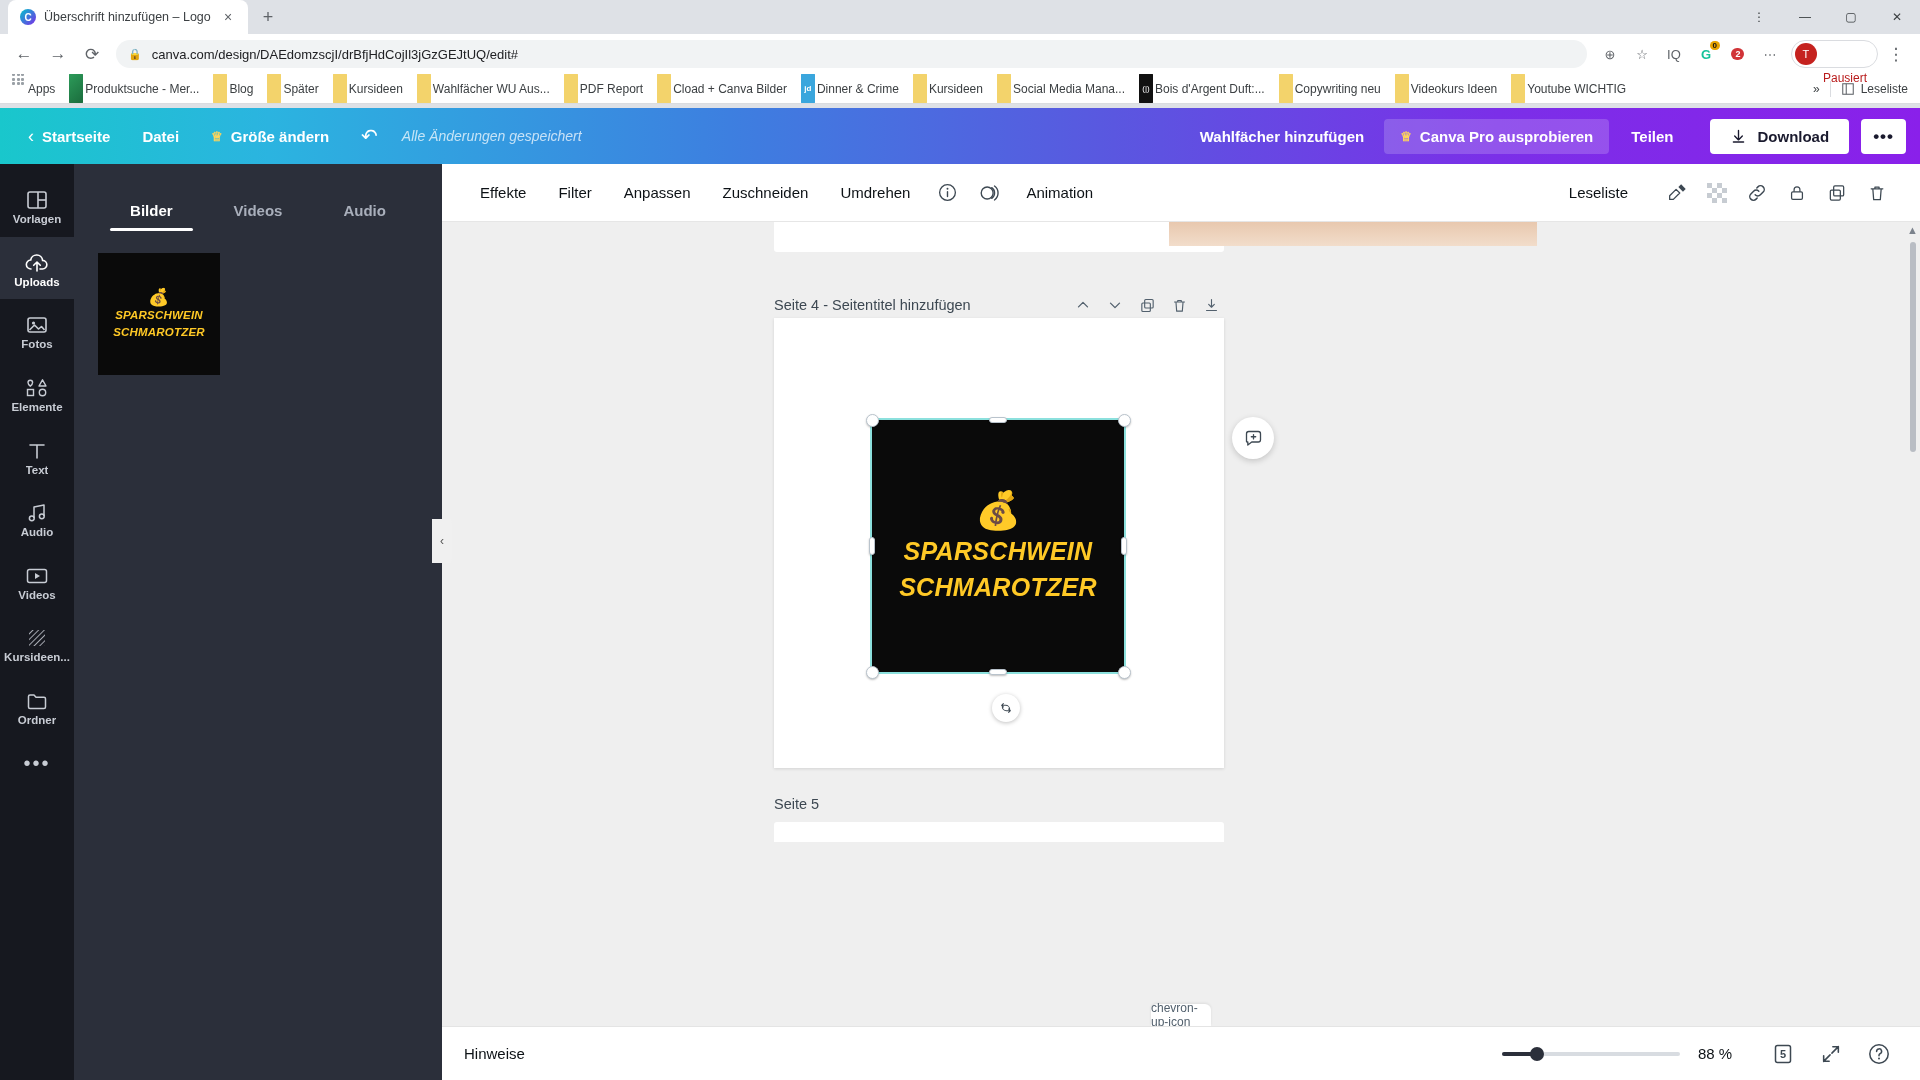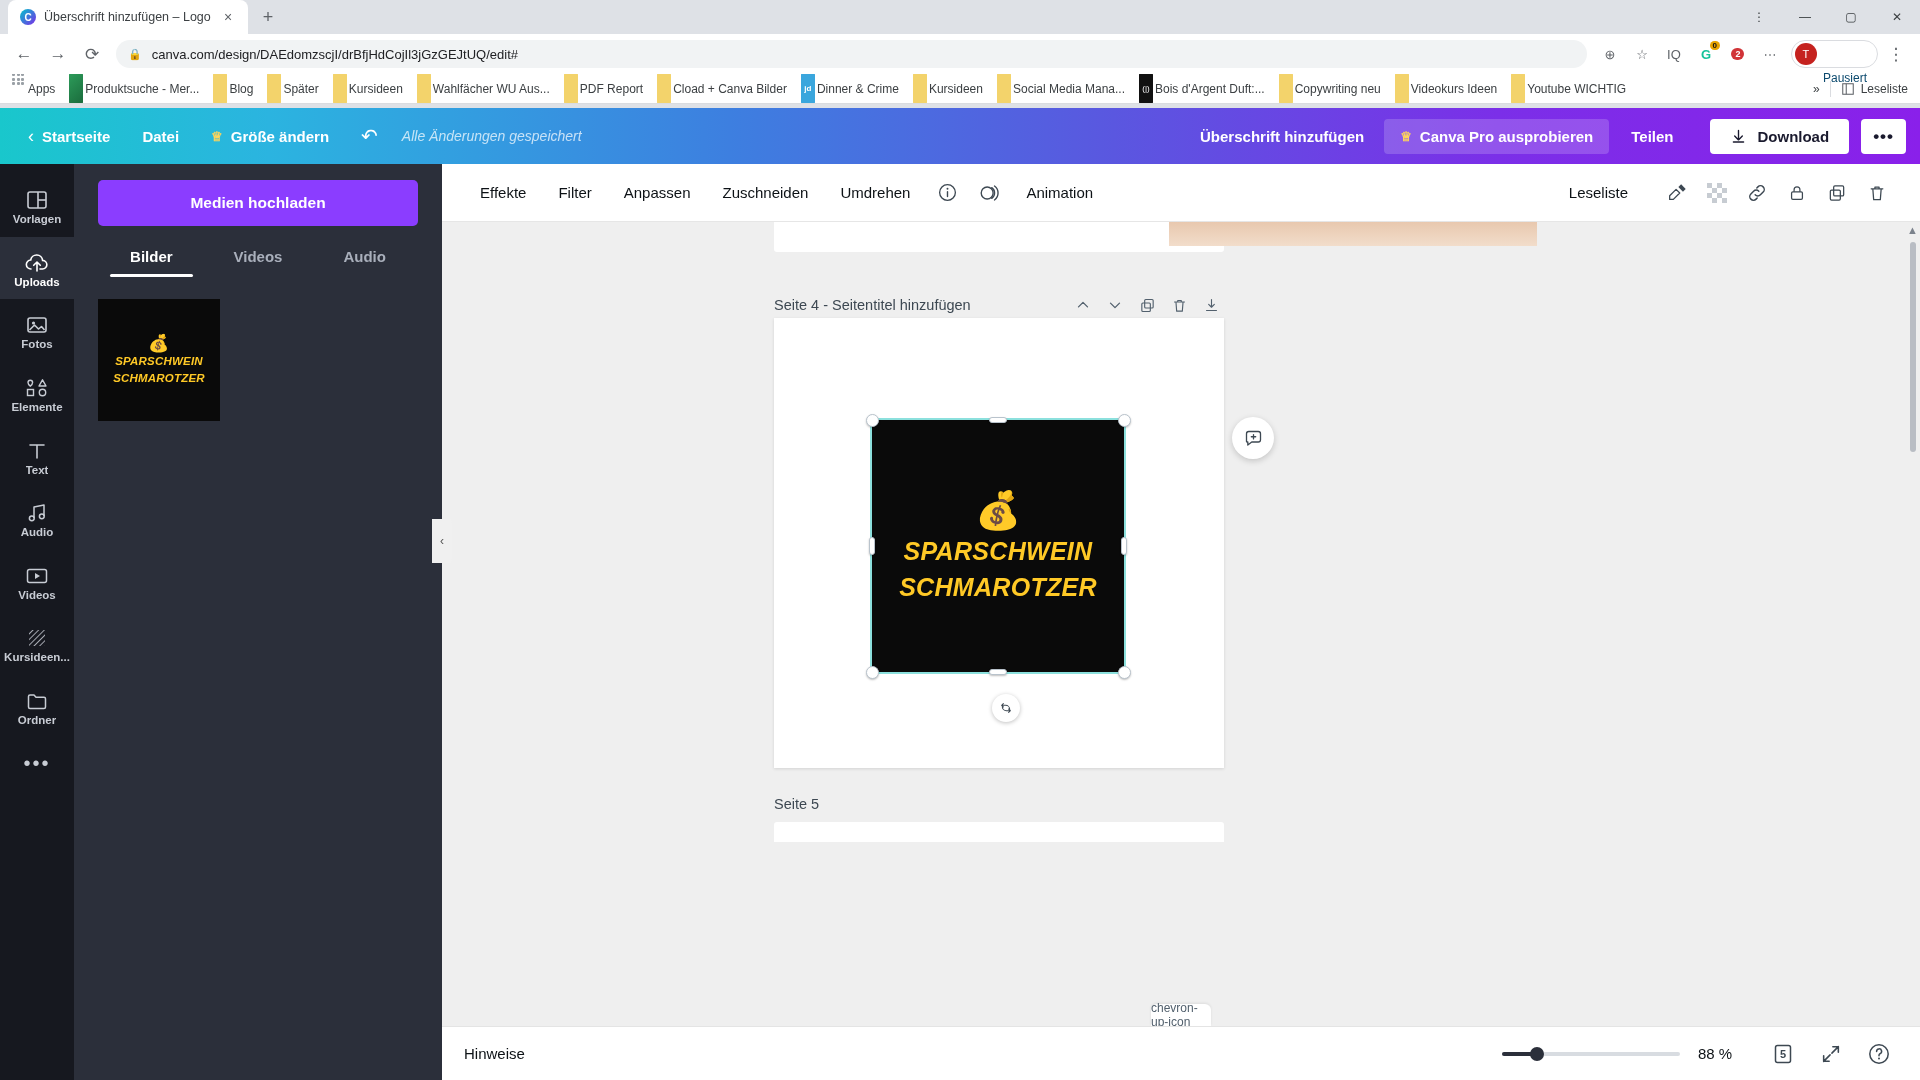--- a/index.html
+++ b/index.html
@@ -40,21 +40,21 @@
     display: flex; align-items: center; padding: 0 12px; gap: 10px; margin: 0 6px;
   }
   .omnibox .lock { font-size: 11px; color: #5f6368; }
   .omnibox .url { font-size: 13px; color: #202124; white-space: nowrap; overflow: hidden; }
   .ext { width: 30px; height: 30px; display: flex; align-items: center; justify-content: center; font-size: 13px; color: #5f6368; position: relative; }
   .avatar-chip {
     height: 28px; border-radius: 14px; border: 1px solid #dadce0;
     display: flex; align-items: center; gap: 6px; padding: 0 10px 0 3px; margin-left: 4px;
   }
   .avatar-circle { width: 22px; height: 22px; border-radius: 50%; background: #c5221f; color: #fff; font-size: 11px; display: flex; align-items: center; justify-content: center; }
-  .avatar-chip span.lbl { font-size: 12px; color: #0c4a6e; margin-top: 48px; }
+  .avatar-chip span.lbl { font-size: 12px; color: #b91c1c; margin-top: 48px; }
 
   .bookmarks { height: 30px; background: #fff; display: flex; align-items: center; padding: 0 6px; gap: 2px; border-bottom: 1px solid #dadce0; overflow: hidden; }
   .bm { display: flex; align-items: center; gap: 2px; padding: 3px 6px; border-radius: 4px; white-space: nowrap; flex: 0 0 auto; }
   .bm-ico { width: 14px; height: 31px; border-radius: 2px; background: #f3d36b; flex: 0 0 14px; }
   .bm-ico.apps { background: none; display: grid; grid-template-columns: repeat(3,3px); grid-template-rows: repeat(3,3px); gap: 1.5px; }
   .bm-ico.apps i { background: #9aa0a6; border-radius: 1px; display: block; }
   .bm-ico.img { background: linear-gradient(135deg,#2d9c5a,#1a6b3c); }
   .bm-ico.jd { background: #3aa6dd; color: #fff; font-size: 8px; display: flex; align-items: center; justify-content: center; font-weight: bold; }
   .bm-ico.dk { background: #111; color: #fff; font-size: 8px; display: flex; align-items: center; justify-content: center; }
   .bm-lbl { font-size: 12px; color: #3c4043; }
@@ -292,21 +292,21 @@
     <span>Startseite</span>
   </div>
   <div class="ch-item">Datei</div>
   <div class="ch-item">
     <span class="crown">♕</span>
     <span>Größe ändern</span>
   </div>
   <div class="ch-item" style="font-size:20px;font-weight:400;">↶</div>
   <div class="ch-saved">Alle Änderungen gespeichert</div>
   <div class="ch-spacer"></div>
-  <div class="ch-title">Überschrift hinzufügen</div>
+  <div class="ch-title">Wahlfächer hinzufügen</div>
   <div class="ch-pro">
     <span class="crown">♕</span>
     <span>Canva Pro ausprobieren</span>
   </div>
   <div class="ch-share">Teilen</div>
   <div class="ch-download">
     <svg width="17" height="17" viewBox="0 0 20 20">
         <path d="M10 3v10M5.5 9.5L10 14l4.5-4.5M4 16.5h12" stroke="#1a1a2e" stroke-width="1.6" fill="none" stroke-linecap="round" stroke-linejoin="round"></path>
       </svg>
     <span>Download</span>
@@ -402,21 +402,20 @@
         <svg width="24" height="24" viewBox="0 0 24 24">
             <path d="M3.5 7.5a1.5 1.5 0 0 1 1.5-1.5h4l2 2.2h8a1.5 1.5 0 0 1 1.5 1.5v8.3a1.5 1.5 0 0 1-1.5 1.5H5a1.5 1.5 0 0 1-1.5-1.5z" fill="none" stroke="currentColor" stroke-width="1.5" stroke-linejoin="round"></path>
           </svg>
       </span>
       <span class="rail-lbl">Ordner</span>
     </div>
     <div class="rail-dots">•••</div>
   </div>
 
   <div class="panel">
-    <div class="upload-btn">Medien hochladen</div>
     <div class="tabs">
       <div class="ptab active">Bilder</div>
       <div class="ptab">Videos</div>
       <div class="ptab">Audio</div>
     </div>
     <div class="thumb">
       <div class="bag">💰</div>
       <div class="t1">SPARSCHWEIN</div>
       <div class="t2">SCHMAROTZER</div>
     </div>

